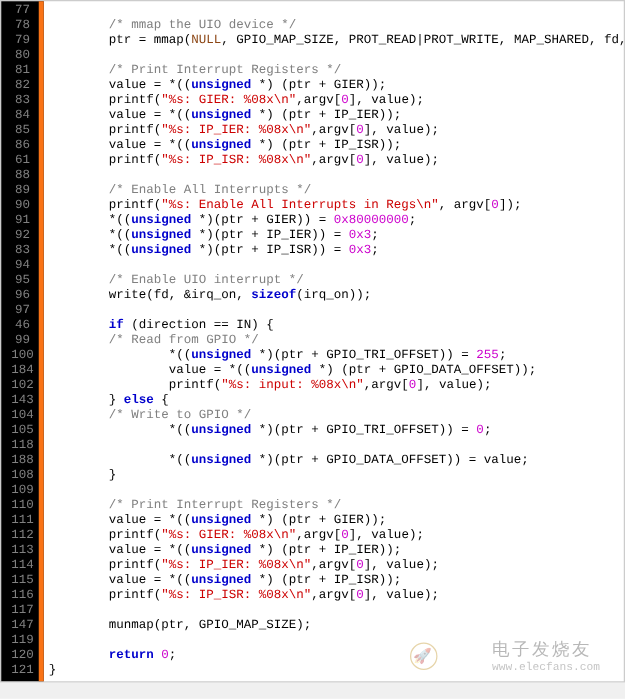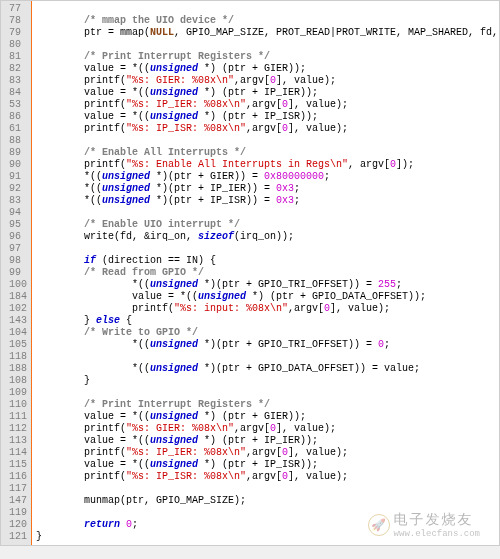--- a/index.html
+++ b/index.html
@@ -11,89 +11,89 @@
       height: 559px;
       overflow: hidden;
       position: relative;
     }
     .code-container {
       display: flex;
       background: #ffffff;
       border: 1px solid #ccc;
     }
     .line-numbers {
-      background: #e5e5e5;
+      background: #000000;
       padding: 2px 4px 2px 8px;
-      text-align: left;
+      text-align: center;
       color: #808080;
       user-select: none;
-      border-right: 1px solid #f97316;
+      border-right: 4px solid #f97316;
     }
     .line-numbers div { line-height: 12px; }
     .code {
       padding: 2px 4px;
       flex: 1;
       white-space: pre;
     }
     .code-line { line-height: 12px; min-height: 12px; }
-    .comment { color: #808080; font-weight: bold; }
-    .keyword { color: #0000cc; font-weight: bold; font-style: italic; }
+    .comment { color: #808080; }
+    .keyword { color: #0000cc; font-weight: bold; }
     .string { color: #cc0000; }
     .number { color: #cc00cc; }
     .ident { color: #000000; }
-    .const { color: #8b4513; font-weight: bold; }
+    .const { color: #8b4513; font-weight: normal; }
     .watermark {
       position: absolute;
       bottom: 20px;
       right: 20px;
       opacity: 0.35;
       display: flex;
       align-items: center;
       gap: 4px;
     }
     .wm-rocket {
       width: 22px; height: 22px;
       border: 1px solid #b8860b;
       border-radius: 50%;
       display: flex;
       align-items: center;
       justify-content: center;
       font-size: 12px;
       color: #b8860b;
     }
-    .wm-text { display: flex; flex-direction: column; font-size: 9px; color: #555; }
+    .wm-text { display: flex; flex-direction: column; font-size: 9px; color: #555; margin-left: 40px; }
     .wm-han { font-size: 14px; color: #333; letter-spacing: 2px; }
   </style>
 </head>
 <body>
 
 <div class="code-container">
   <div class="line-numbers" id="gutter">
       <div>77</div>
       <div>78</div>
       <div>79</div>
       <div>80</div>
       <div>81</div>
       <div>82</div>
       <div>83</div>
       <div>84</div>
-      <div>53</div>
+      <div>85</div>
       <div>86</div>
       <div>61</div>
       <div>88</div>
       <div>89</div>
       <div>90</div>
       <div>91</div>
       <div>92</div>
       <div>83</div>
       <div>94</div>
       <div>95</div>
       <div>96</div>
       <div>97</div>
-      <div>98</div>
+      <div>46</div>
       <div>99</div>
       <div>100</div>
       <div>184</div>
       <div>102</div>
       <div>143</div>
       <div>104</div>
       <div>105</div>
       <div>118</div>
       <div>188</div>
       <div>108</div>

